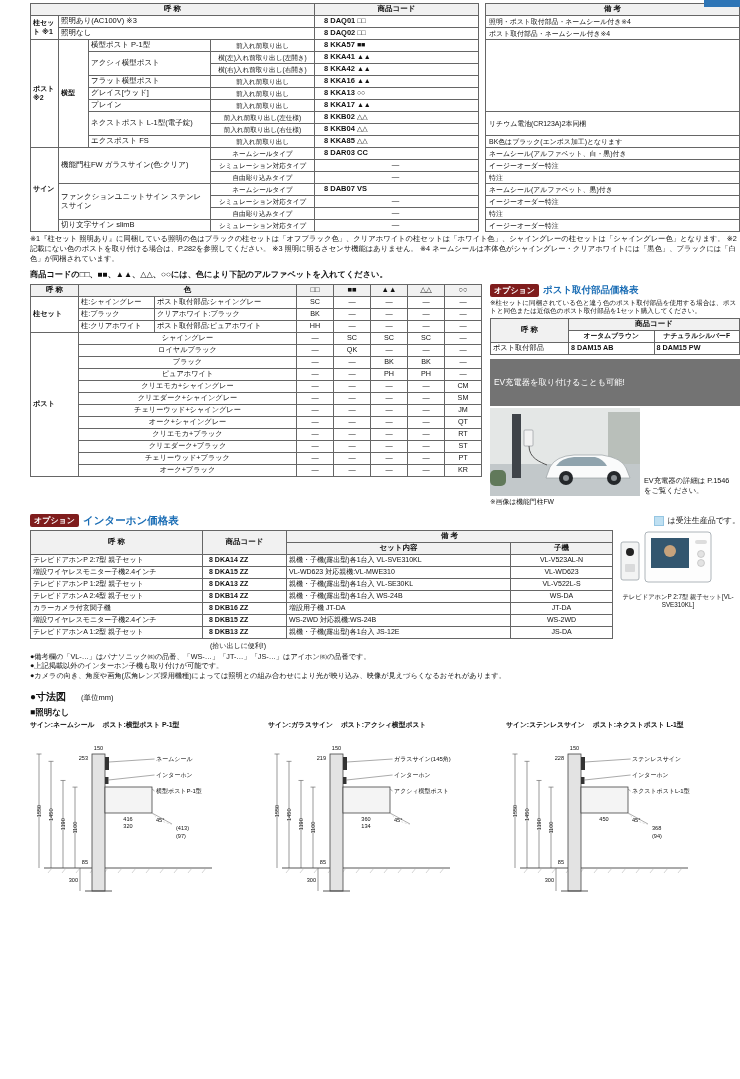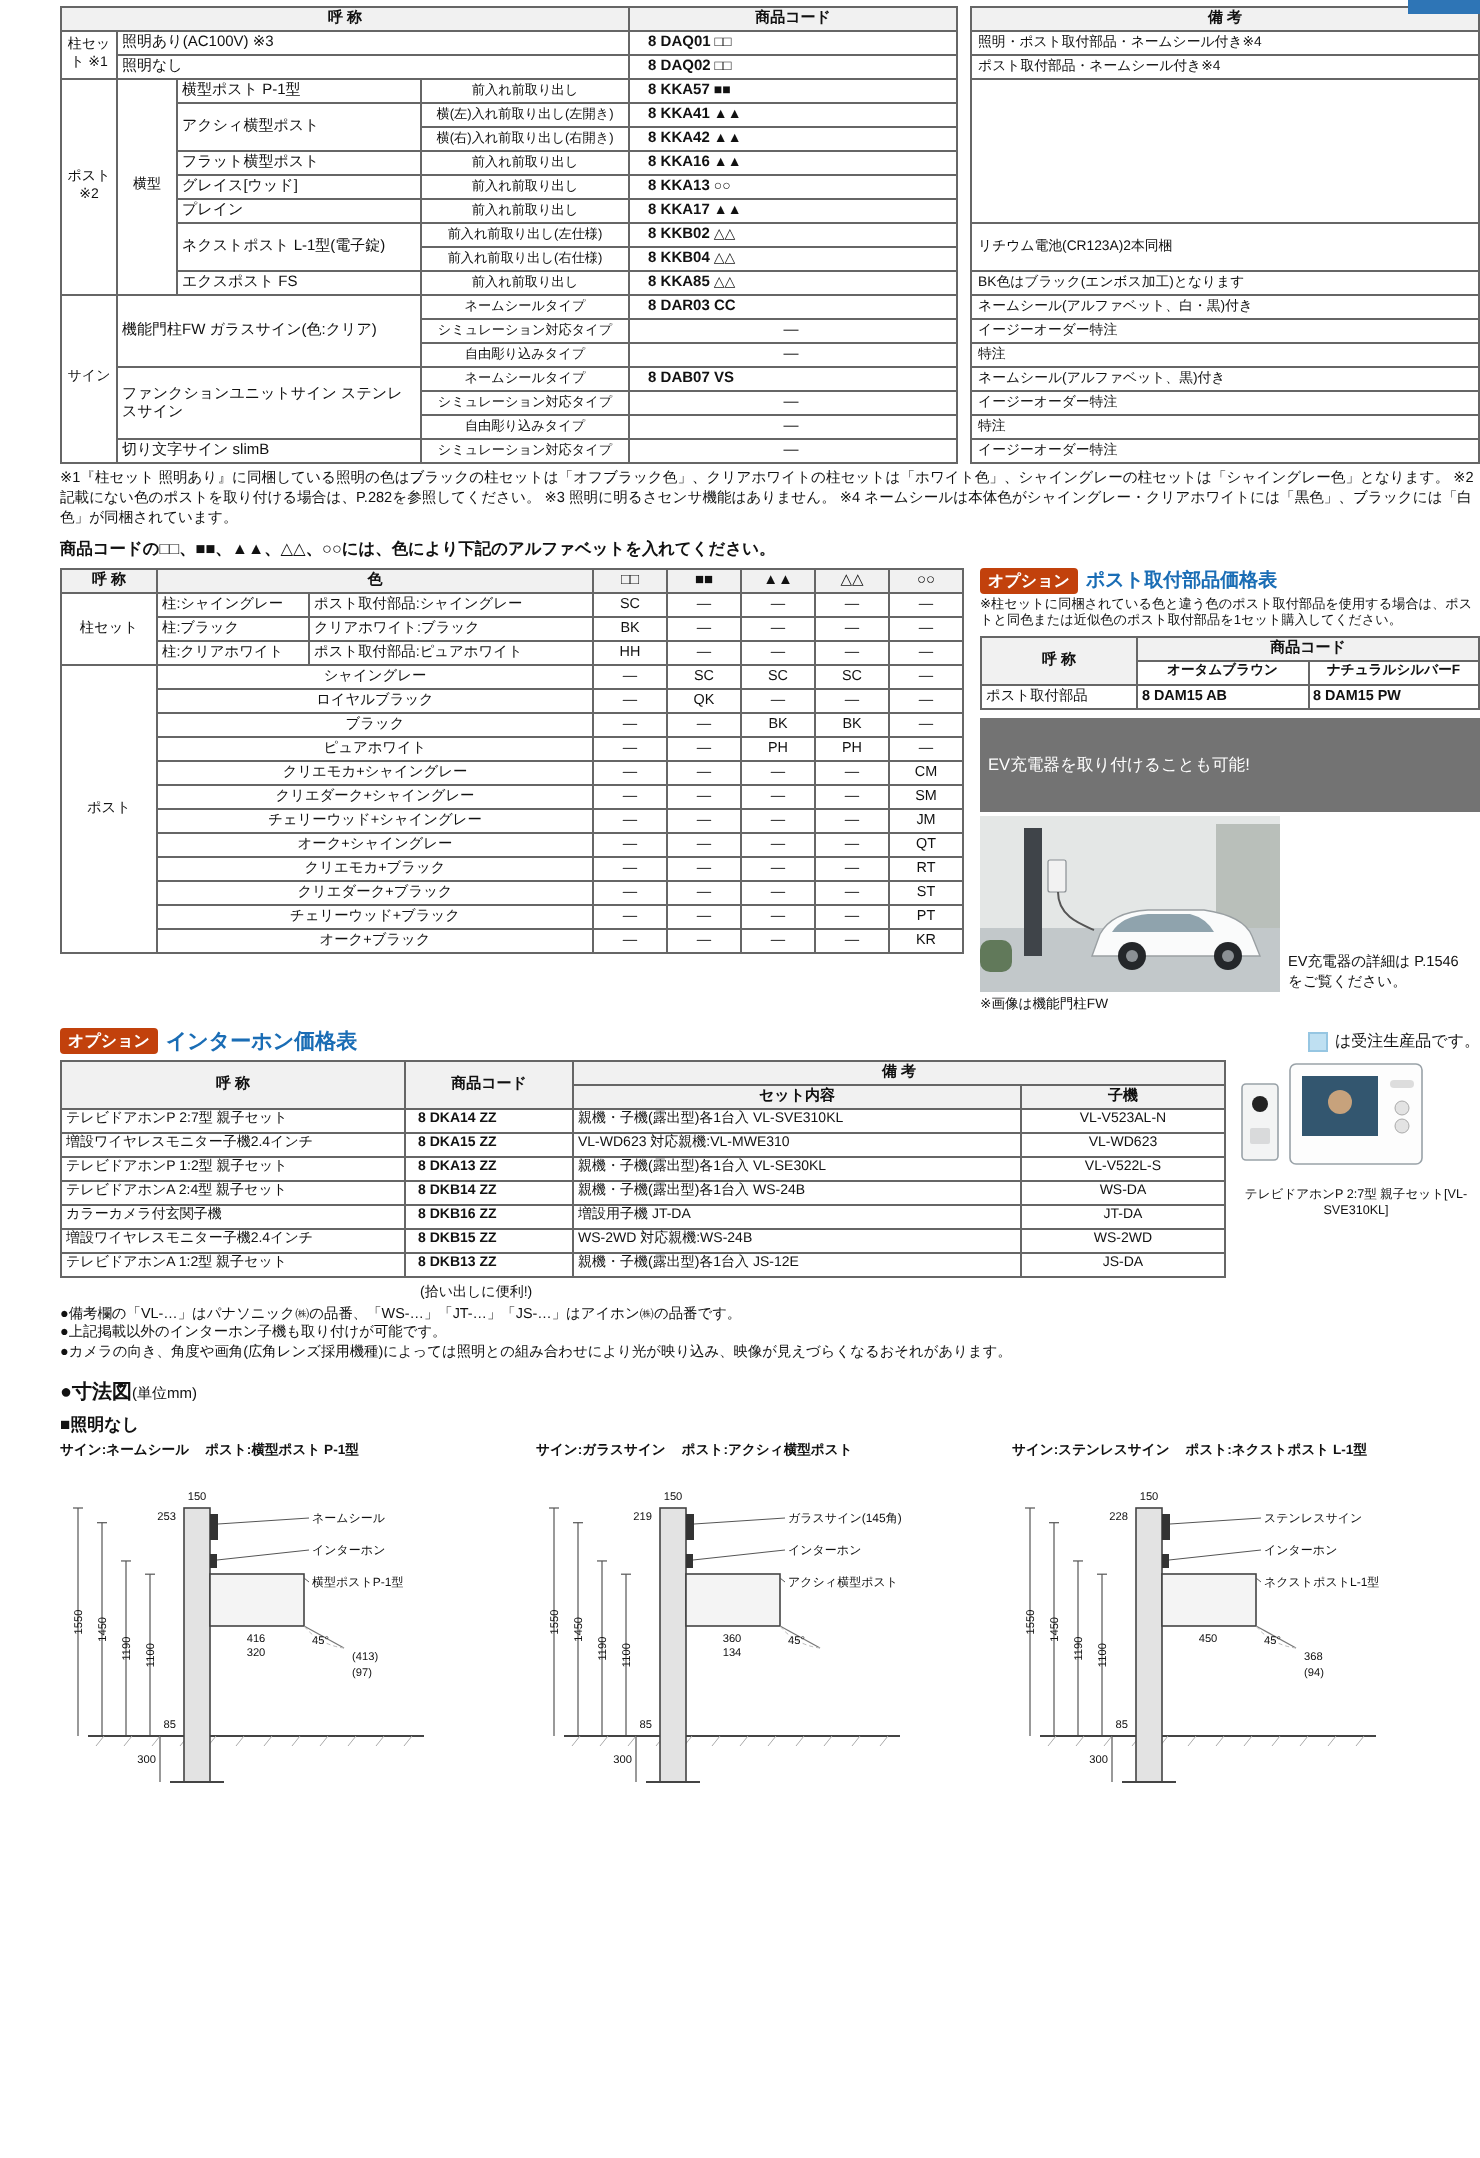--- a/index.html
+++ b/index.html
@@ -4,36 +4,36 @@
 <style>
 *{margin:0;padding:0;box-sizing:border-box}
 body{width:740px;background:#fff;font-family:"Liberation Sans","DejaVu Sans",sans-serif;color:#111}
 .page{position:relative;width:740px;height:919px;overflow:hidden;padding:3px 0 0 30px}
 .corner{position:absolute;top:0;right:0;width:36px;height:7px;background:#2e75b6}
 table{border-collapse:collapse;table-layout:fixed}
 td{border:1px solid #666;font-size:7.5px;line-height:1.12;padding:0 2px;height:12px;vertical-align:middle;overflow:hidden}
 tr.hd td{background:#f1f1f1;font-weight:bold;text-align:center;font-size:7.5px}
 .spec{width:710px}
 .spec td.gap{border:none;padding:0;background:#fff}
-td.grp{text-align:center;font-weight:normal;font-size:7px;line-height:1.2}
+td.grp{font-weight:bold;font-size:7px;line-height:1.2}
 td.tp{font-size:6.6px;text-align:center;white-space:nowrap}
 td.code{font-weight:bold;padding-left:9px;white-space:nowrap}
 td.code .sym{font-weight:normal;margin-left:2px;font-size:7px}
 td.dash{text-align:center;font-weight:normal;padding-left:0}
 td.rem{font-size:6.9px;padding-left:3px}
 .footnotes{width:710px;margin-top:2px;font-size:7.3px;line-height:1.4}
 .color-note{margin-top:4px;font-size:8.2px;font-weight:bold}
 .mid-row{display:flex;gap:8px;margin-top:4px;align-items:flex-start}
 .ctab{width:451px}
 .ctab td{font-size:7.2px}
 .ctab td.cl{text-align:left}
 .ctab td.cc{text-align:center}
 .opt-panel{width:251px}
 .opt-head{display:flex;align-items:center;margin-bottom:2px}
-.opt-badge{background:#c2410c;color:#fff;font-weight:bold;font-size:8px;padding:1px 4px;border-radius:2px;margin-right:4px;flex:0 0 auto}
+.opt-badge{background:#7f1d1d;color:#fff;font-weight:bold;font-size:8px;padding:1px 4px;border-radius:2px;margin-right:4px;flex:0 0 auto}
 .blue-title{color:#1a6db5;font-weight:bold;font-size:10.5px;white-space:nowrap}
 .blue-title.sm{font-size:9.5px}
 .tiny-note{font-size:6.6px;line-height:1.3;margin:1px 0 2px}
 .mtab{width:100%}
 .mtab td{font-size:7.2px;text-align:left}
 tr.hd2 td{font-size:6.8px;text-align:center;font-weight:bold}
 .mtab td.code-c{font-weight:bold}
 .banner{margin-top:4px;background:#737373;color:#fff;font-weight:normal;font-size:8.3px;padding:18px 4px}
 .ev-row{display:flex;gap:4px;margin-top:2px;align-items:flex-end}
 .ev-note{font-size:7.3px;line-height:1.35;width:92px}
@@ -47,21 +47,21 @@
 .ictab td{font-size:7px}
 .ictab td.cl{text-align:left}
 .ictab td.code{font-weight:bold;padding-left:6px}
 .ictab td.cc{text-align:center}
 .ic-product{width:118px;text-align:center}
 .ic-cap{font-size:6.3px;line-height:1.25;margin-top:1px}
 .pickup{font-size:7px;margin:2px 0 1px 180px}
 .ic-notes{font-size:7.2px;line-height:1.35}
 .dims{margin-top:5px}
 .dims-title .t{font-weight:bold;font-size:10px}
-.dims-title .u{font-size:7.5px;margin-left:0}
+.dims-title .u{font-size:7.5px;margin-left:15px}
 .dim-grp-label{font-weight:bold;font-size:8.5px;margin:3px 0 1px}
 .fig-row{display:flex;gap:4px}
 .fig{width:234px}
 .fig-cap{font-size:6.8px;font-weight:bold;white-space:nowrap;overflow:hidden}
 .fig-cap .cap2{margin-left:8px}
 svg text{font-family:"Liberation Sans","DejaVu Sans",sans-serif}
 </style>
 </head>
 <body>
 

